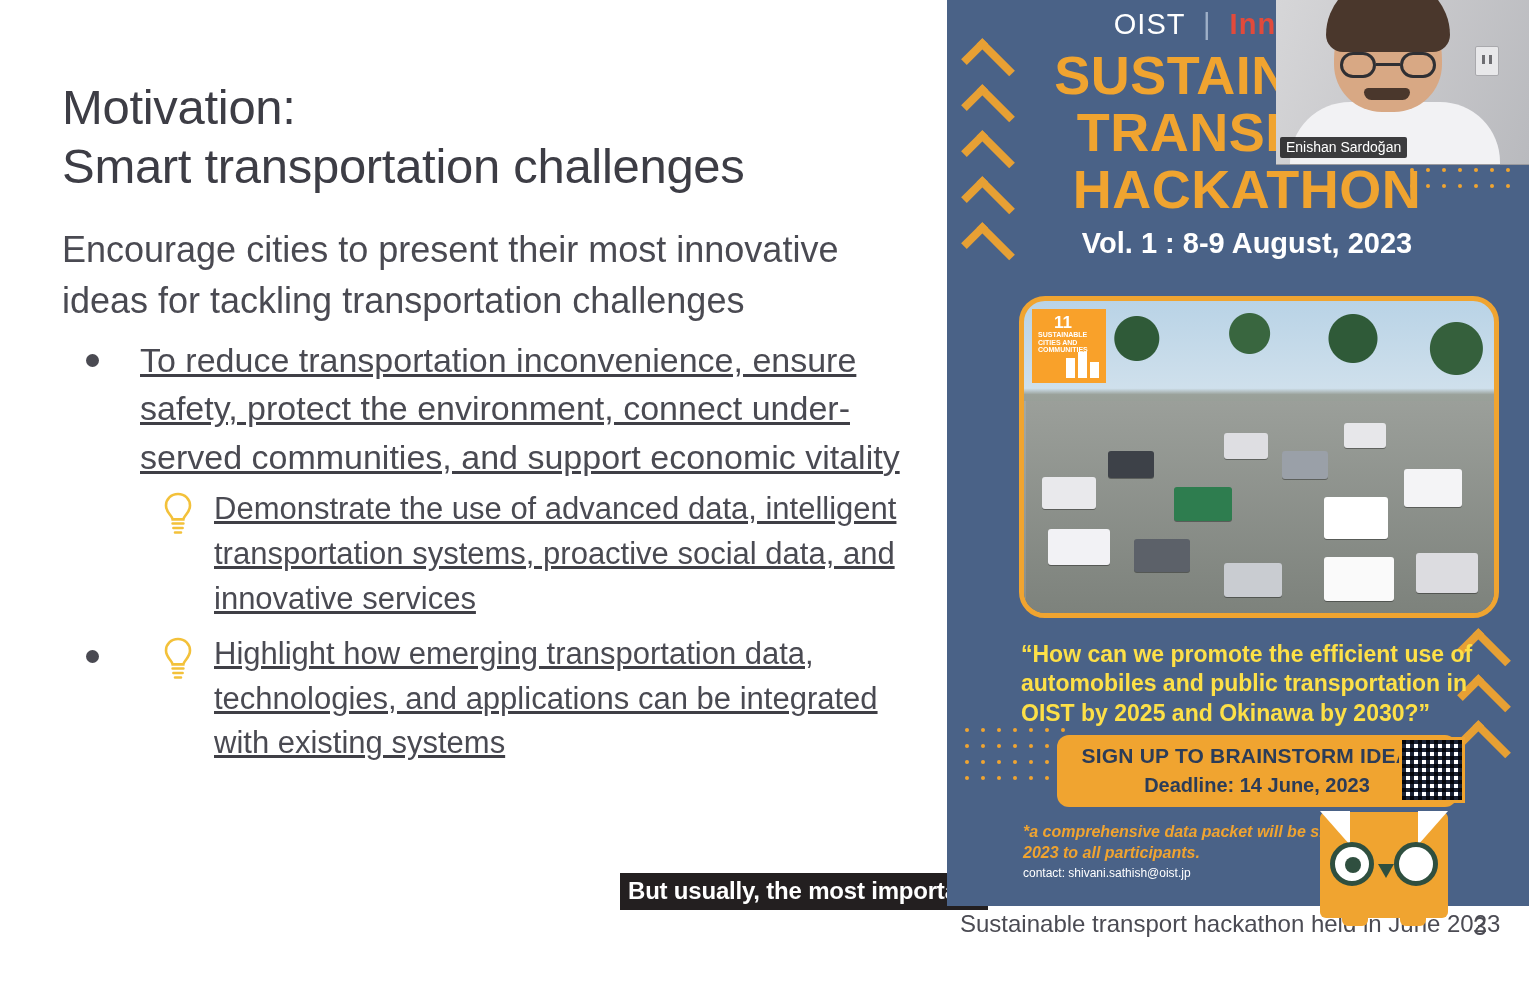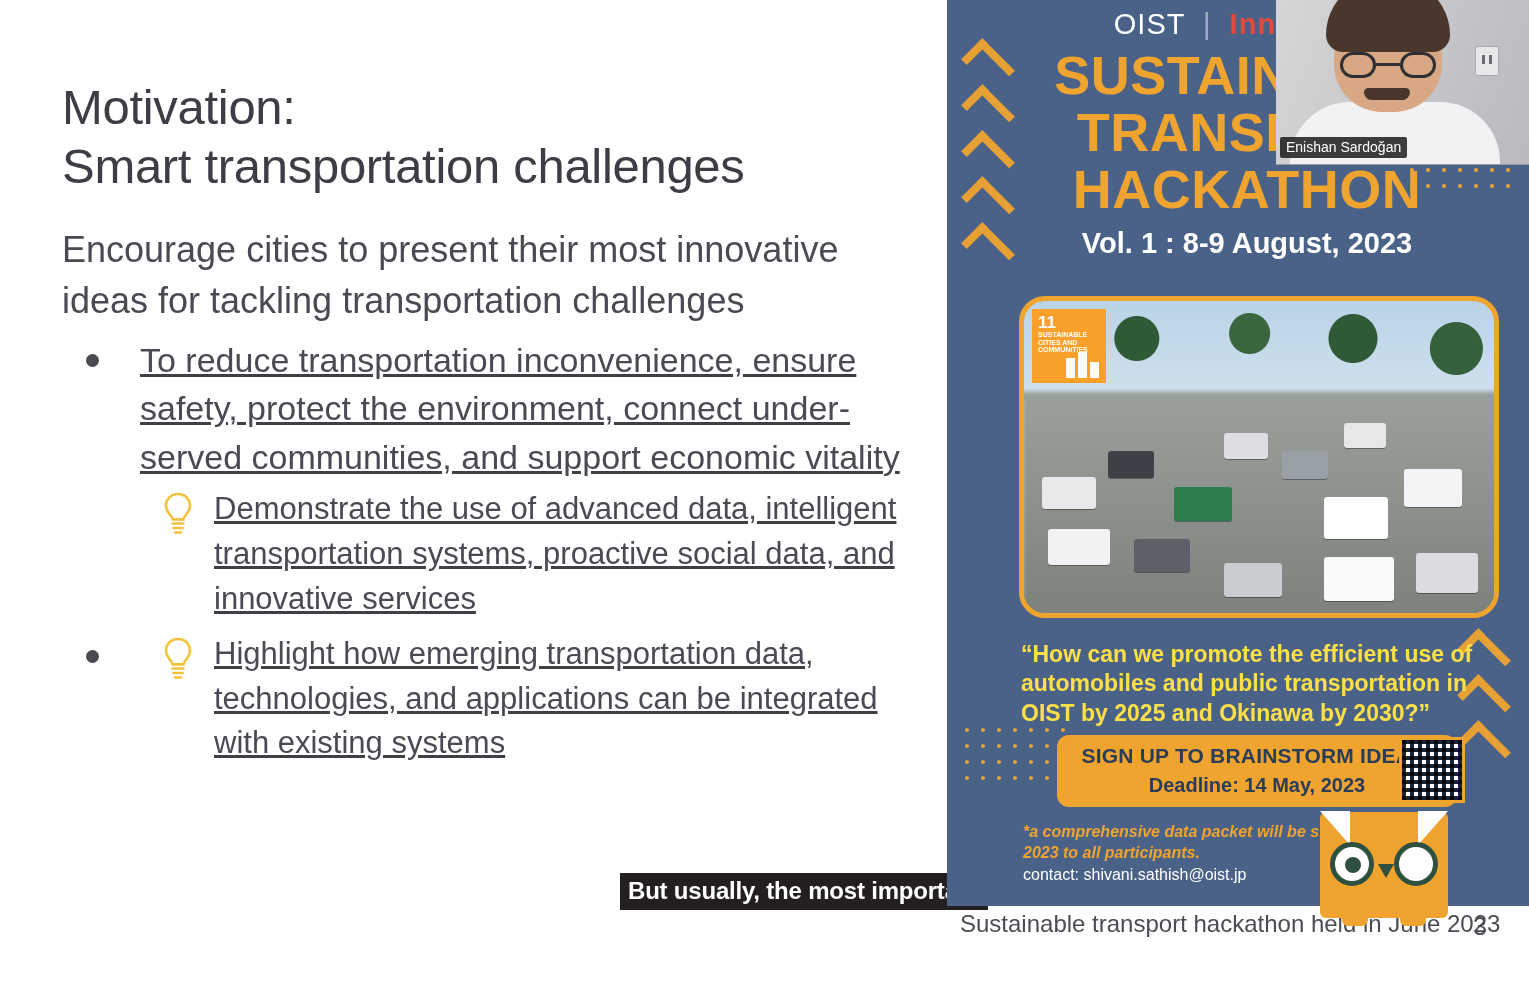--- a/index.html
+++ b/index.html
@@ -219,21 +219,21 @@
     position: absolute;
     left: 8px; top: 8px;
     width: 74px; height: 74px;
     background: #f9a12a;
     color: #fff;
     padding: 5px 6px;
     font-size: 7px;
     line-height: 1.1;
     font-weight: 700;
   }
-  .sdg-badge .num { font-size: 17px; line-height: 1; }
+  .sdg-badge .num { font-size: 17px; line-height: 1; margin-left: 16px; }
   .sdg-icon {
     position: absolute;
     right: 6px; bottom: 5px;
     width: 34px; height: 26px;
     background:
       linear-gradient(#fff,#fff) 0 6px/9px 20px no-repeat,
       linear-gradient(#fff,#fff) 12px 0/9px 26px no-repeat,
       linear-gradient(#fff,#fff) 24px 10px/9px 16px no-repeat;
   }
   .quote {
@@ -280,21 +280,21 @@
     font-size: 16px;
     font-weight: 700;
     font-style: italic;
     line-height: 1.3;
   }
   .contact {
     position: absolute;
     left: 76px;
     top: 866px;
     color: #ffffff;
-    font-size: 16px;
+    font-size: 12px;
     font-weight: 400;
   }
 
   
   .poster-caption {
     position: absolute;
     left: 960px;
     top: 910px;
     font-size: 24px;
     color: #4b4b53;
@@ -624,21 +624,21 @@
         <div class="num">11</div>
         <div>SUSTAINABLE CITIES AND COMMUNITIES</div>
         <div class="sdg-icon"></div>
       </div>
     </div>
 
     <div class="quote">“How can we promote the efficient use of automobiles and public transportation in OIST by 2025 and Okinawa by 2030?”</div>
 
     <div class="signup">
       <div class="l1">SIGN UP TO BRAINSTORM IDEAS!</div>
-      <div class="l2">Deadline: 14 May, 2023</div>
+      <div class="l2">Deadline: 14 June, 2023</div>
       <div class="qr"></div>
     </div>
 
     <div class="fineprint">*a comprehensive data packet will be shared on 22 May, 2023 to all participants.</div>
     <div class="contact">contact: shivani.sathish@oist.jp</div>
   </div>
 
   <div class="poster-caption">Sustainable transport hackathon  held in June 2023</div>
   <div class="page-number">3</div>
 

